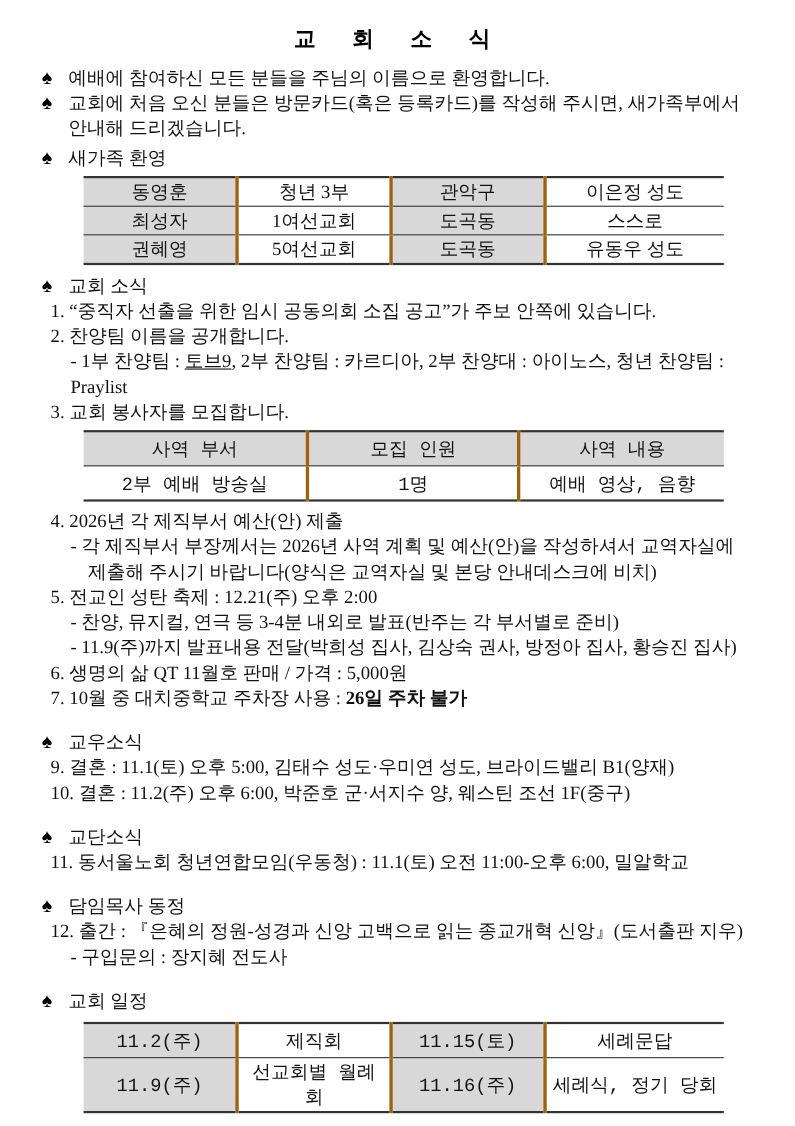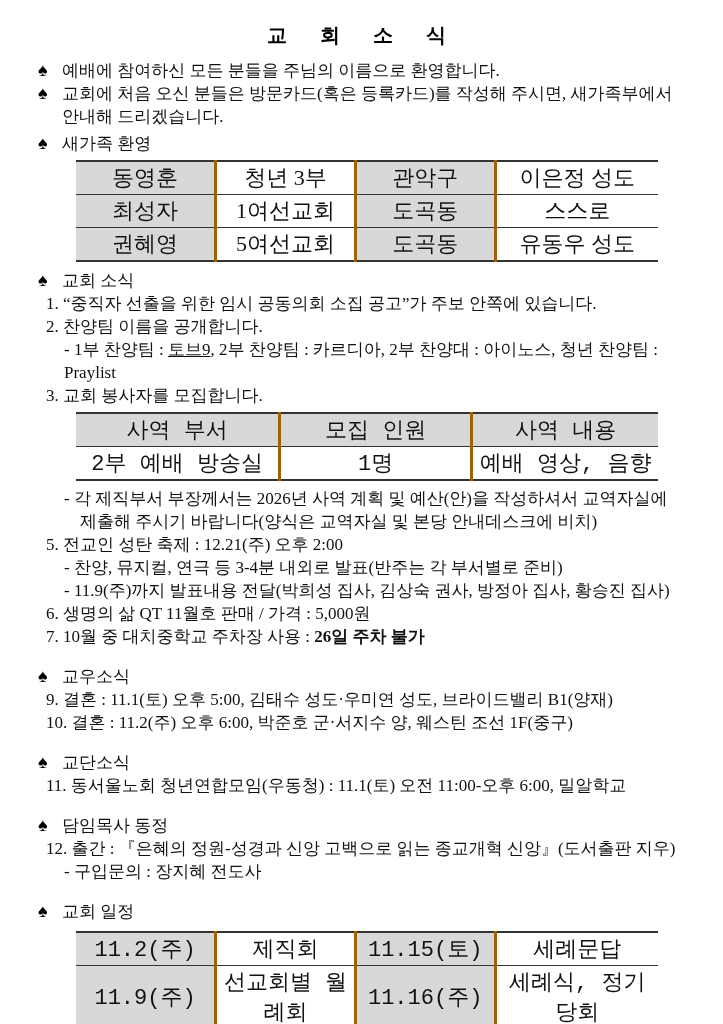--- a/index.html
+++ b/index.html
@@ -45,21 +45,21 @@
   .gap-lg { margin-top: 17px; }
 
   table {
     border-collapse: collapse;
     margin: 5px 0 6px 38px;
     width: 582px;
     table-layout: fixed;
   }
   td {
     text-align: center;
-    font-size: 22px;
+    font-size: 17px;
     padding: 1px 4px;
     border-top: 1.5px solid #333;
     border-bottom: 1.5px solid #333;
     vertical-align: middle;
   }
   td + td { border-left: 3px solid #a16207; }
   table { border-top: 2px solid #333; border-bottom: 2px solid #333; }
   .cell-gray { background: #d8d8d8; }
   .cell-white { background: #ffffff; }
   .t-compact td { height: 21px; }
@@ -140,20 +140,21 @@
       <td class="cell-gray">사역 내용</td>
     </tr>
     <tr>
       <td class="cell-white">2부 예배 방송실</td>
       <td class="cell-white">1명</td>
       <td class="cell-white">예배 영상, 음향</td>
     </tr>
   </tbody>
     </table>
 
+  <div class="line l1">4. 2026년 각 제직부서 예산(안) 제출</div>
   <div class="line l2">- 각 제직부서 부장께서는 2026년 사역 계획 및 예산(안)을 작성하셔서 교역자실에</div>
   <div class="line l3">제출해 주시기 바랍니다(양식은 교역자실 및 본당 안내데스크에 비치)</div>
   <div class="line l1">5. 전교인 성탄 축제 : 12.21(주) 오후 2:00</div>
   <div class="line l2">- 찬양, 뮤지컬, 연극 등 3-4분 내외로 발표(반주는 각 부서별로 준비)</div>
   <div class="line l2">- 11.9(주)까지 발표내용 전달(박희성 집사, 김상숙 권사, 방정아 집사, 황승진 집사)</div>
   <div class="line l1">6. 생명의 삶 QT 11월호 판매 / 가격 : 5,000원</div>
   <div class="line l1"><span>7. 10월 중 대치중학교 주차장 사용 : </span><span class="b">26일 주차 불가</span></div>
 
   <div class="line l0 gap-lg">
     <span class="spade">♠</span>

